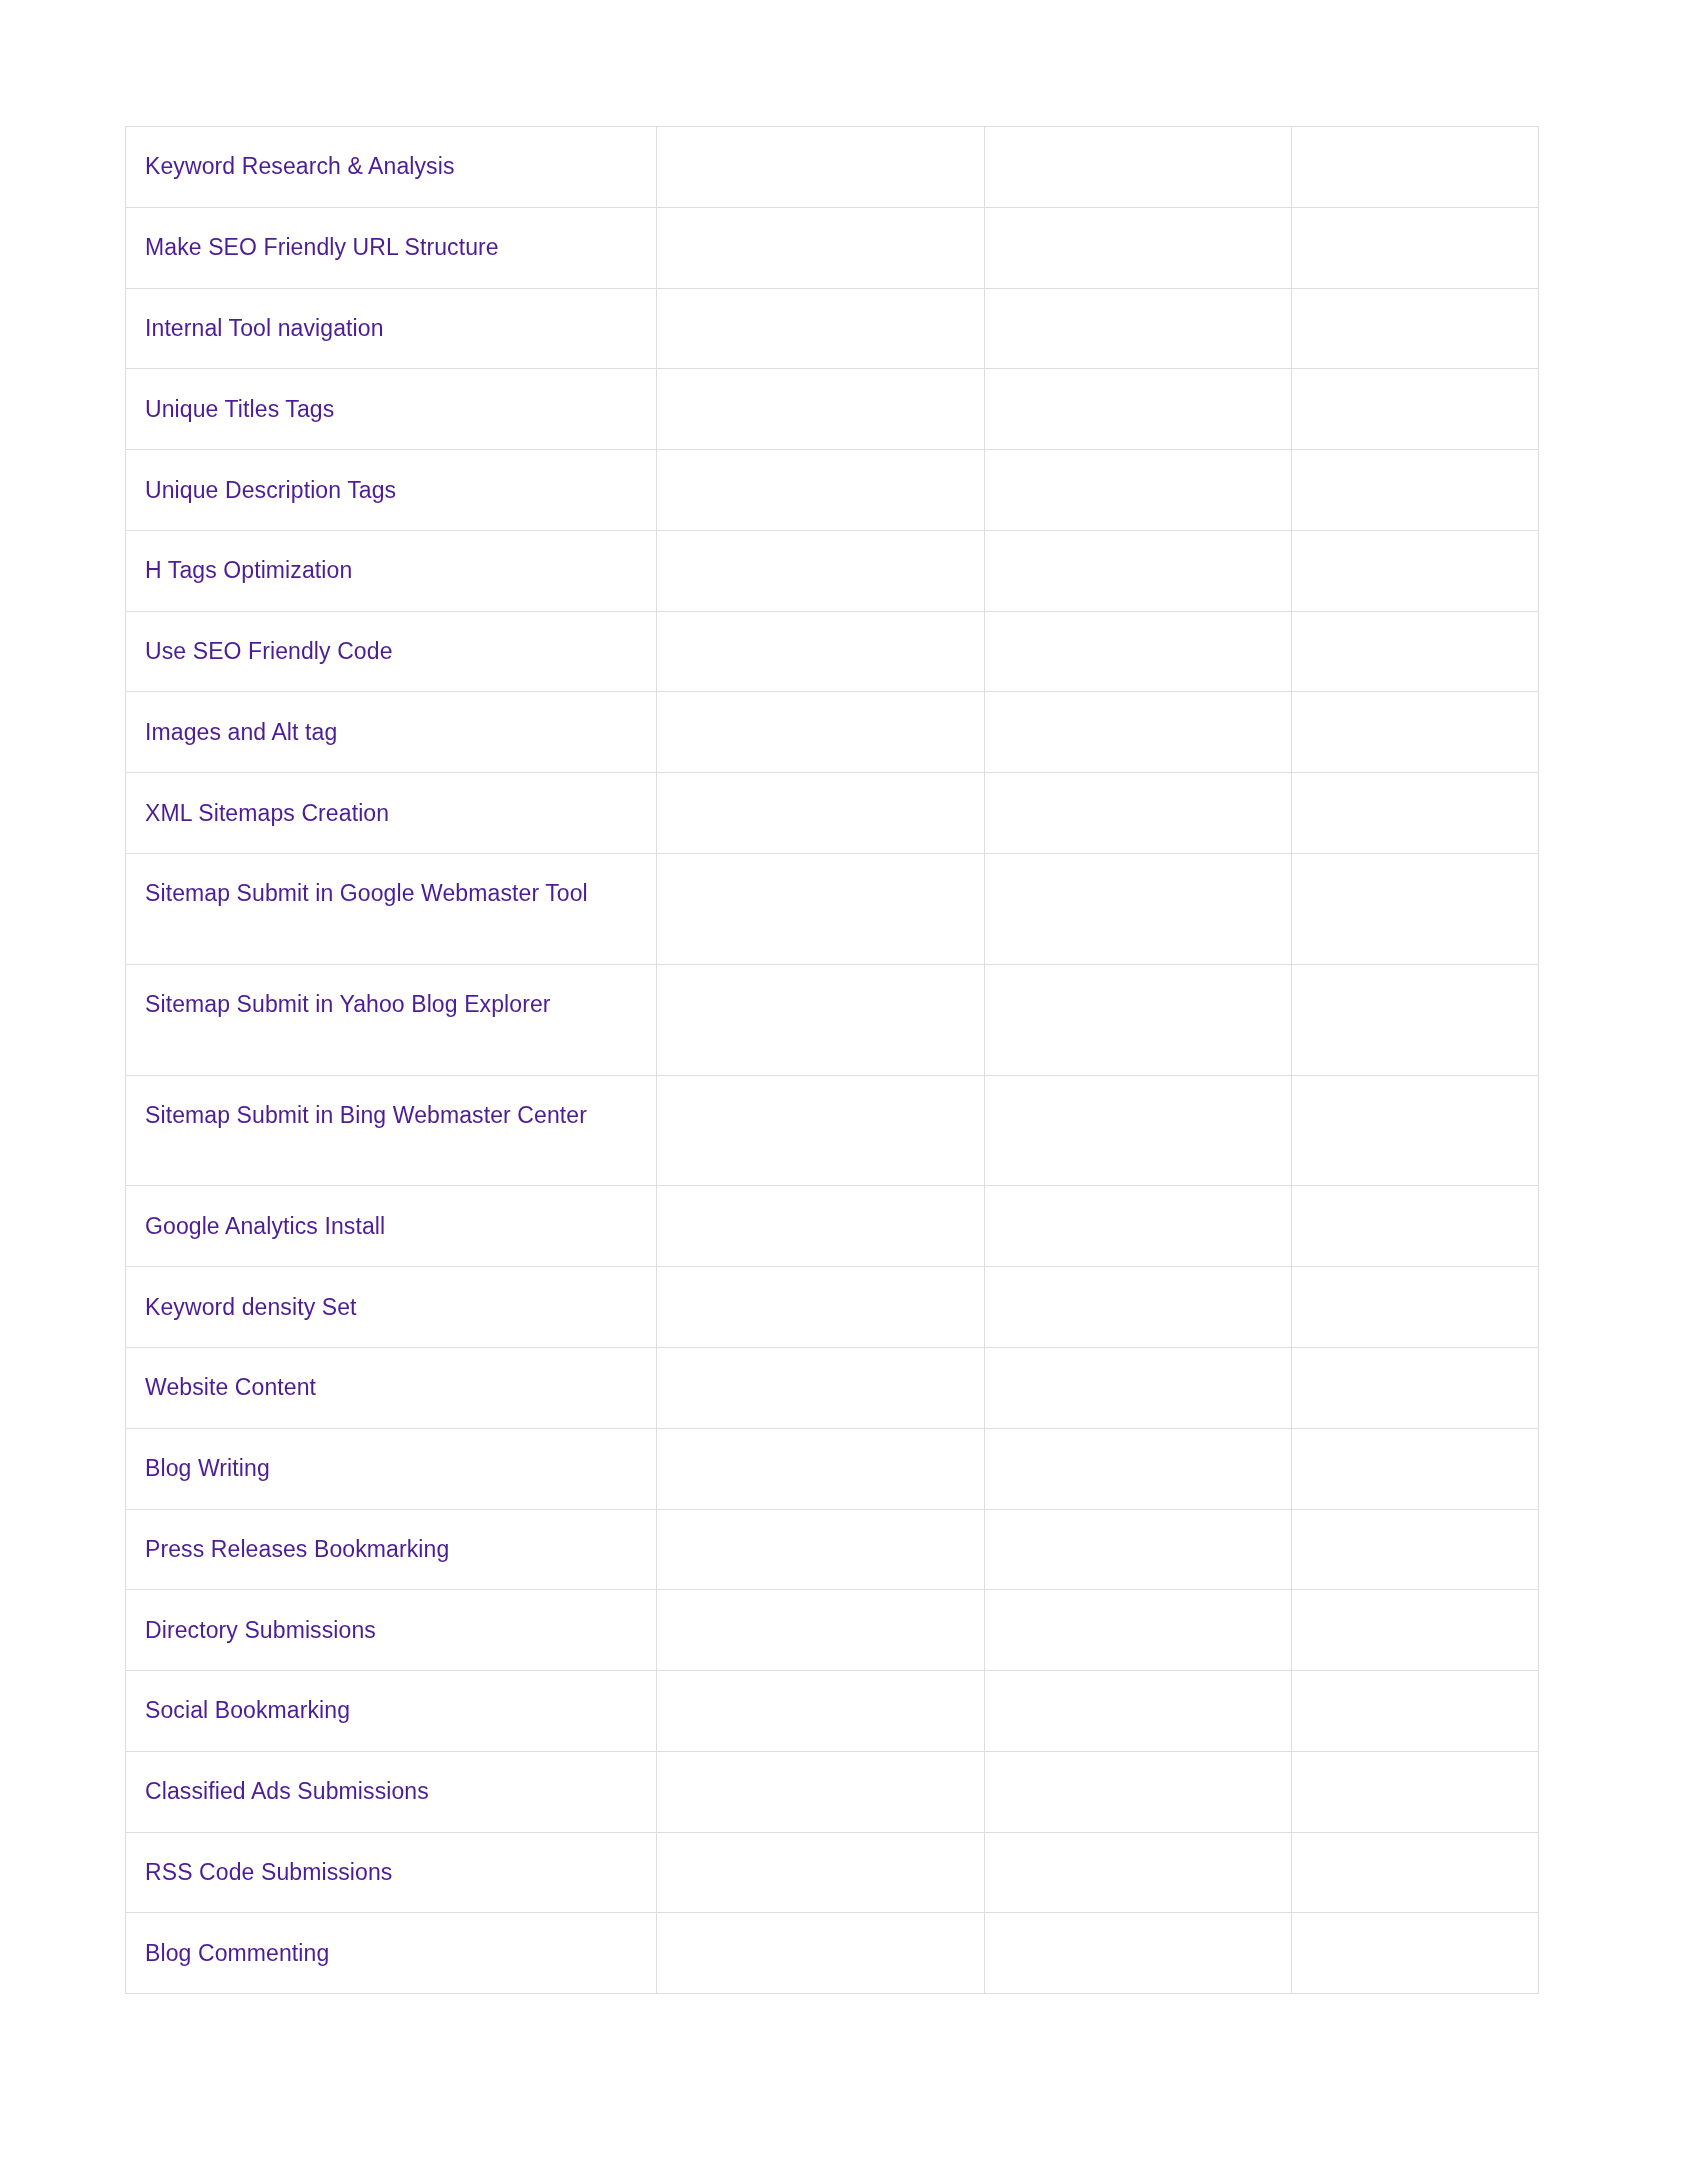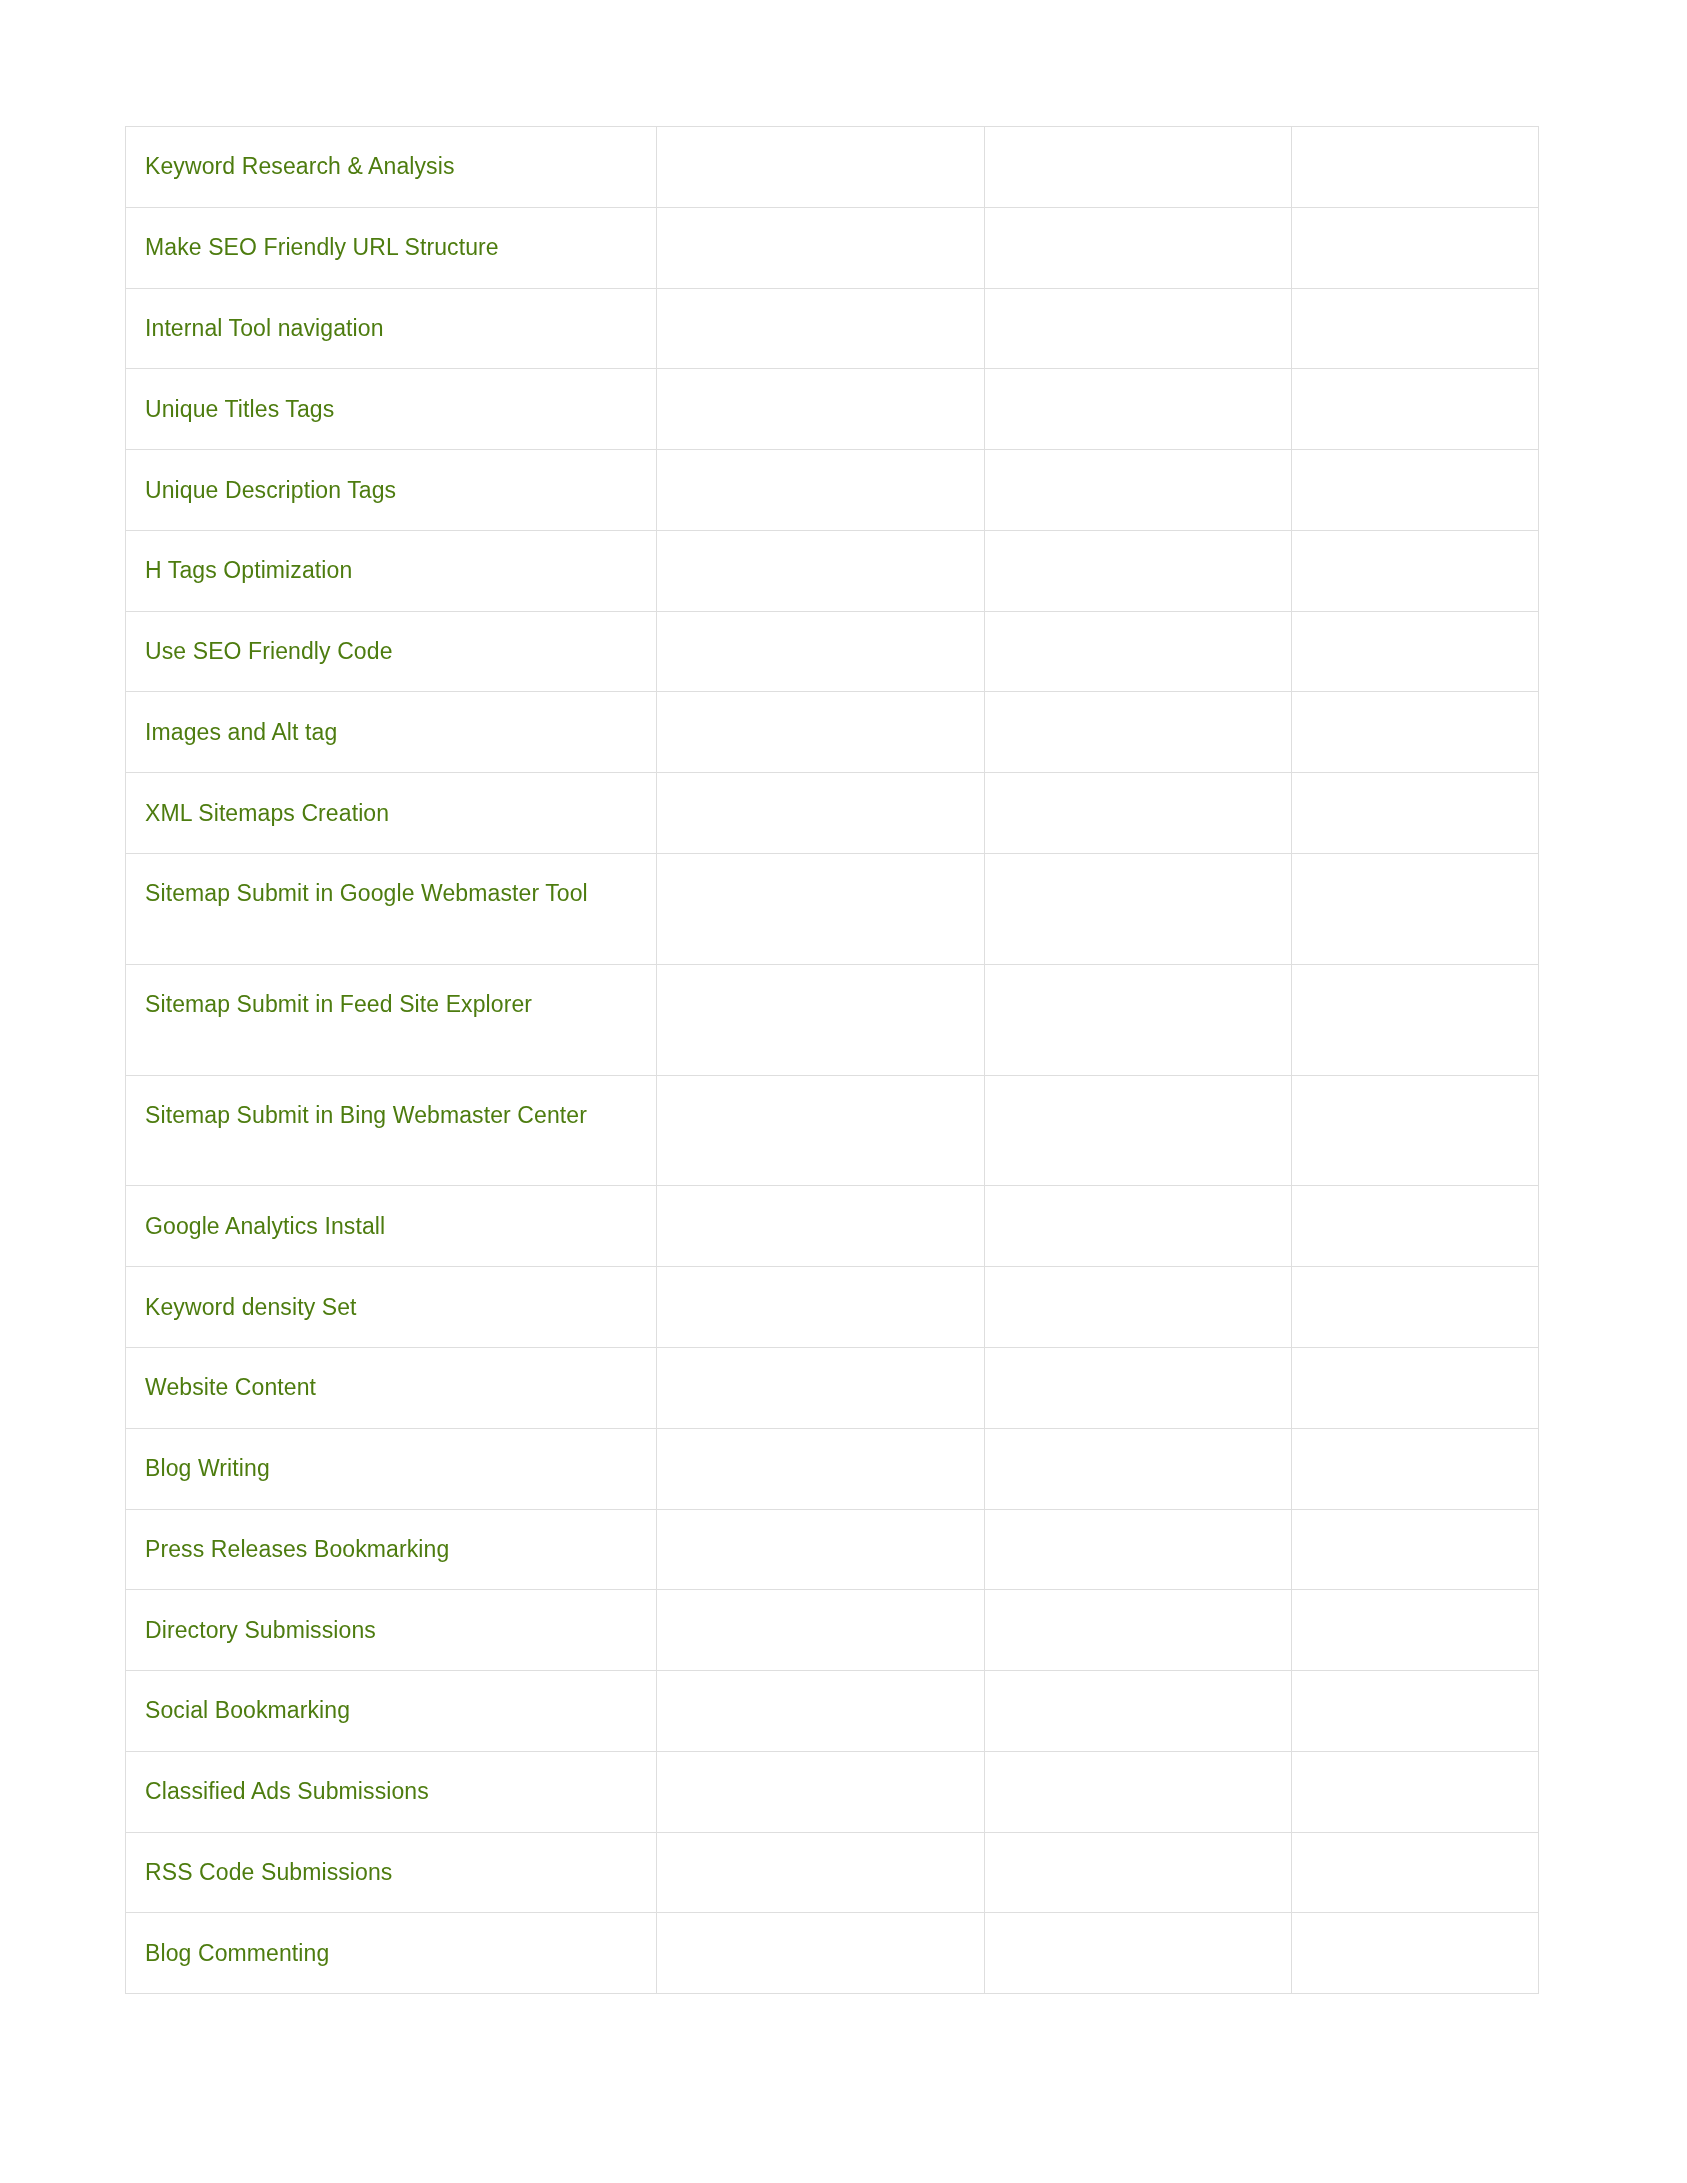--- a/index.html
+++ b/index.html
@@ -37,21 +37,21 @@
   .doc-table td {
     border: 1.6px solid #dedede;
     padding: 0;
     vertical-align: top;
     background: #ffffff;
   }
   .cell-task {
     padding: 21.4px 18px 21.4px 19px;
     font-size: 23px;
     line-height: 37px;
-    color: #4d7c0f;
+    color: #4c1d95;
     font-family: "Liberation Sans", sans-serif;
     letter-spacing: 0.1px;
     word-wrap: break-word;
     min-height: 30px;
   }
   .cell-empty {
     padding: 21.4px 18px;
     font-size: 23px;
     line-height: 37px;
     min-height: 30px;
@@ -209,21 +209,21 @@
           </td>
           <td>
             <div class="cell-empty"></div>
           </td>
           <td>
             <div class="cell-empty"></div>
           </td>
         </tr>
         <tr class="row-tall">
           <td>
-            <div class="cell-task">Sitemap Submit in Feed Site Explorer</div>
+            <div class="cell-task">Sitemap Submit in Yahoo Blog Explorer</div>
           </td>
           <td>
             <div class="cell-empty"></div>
           </td>
           <td>
             <div class="cell-empty"></div>
           </td>
           <td>
             <div class="cell-empty"></div>
           </td>

